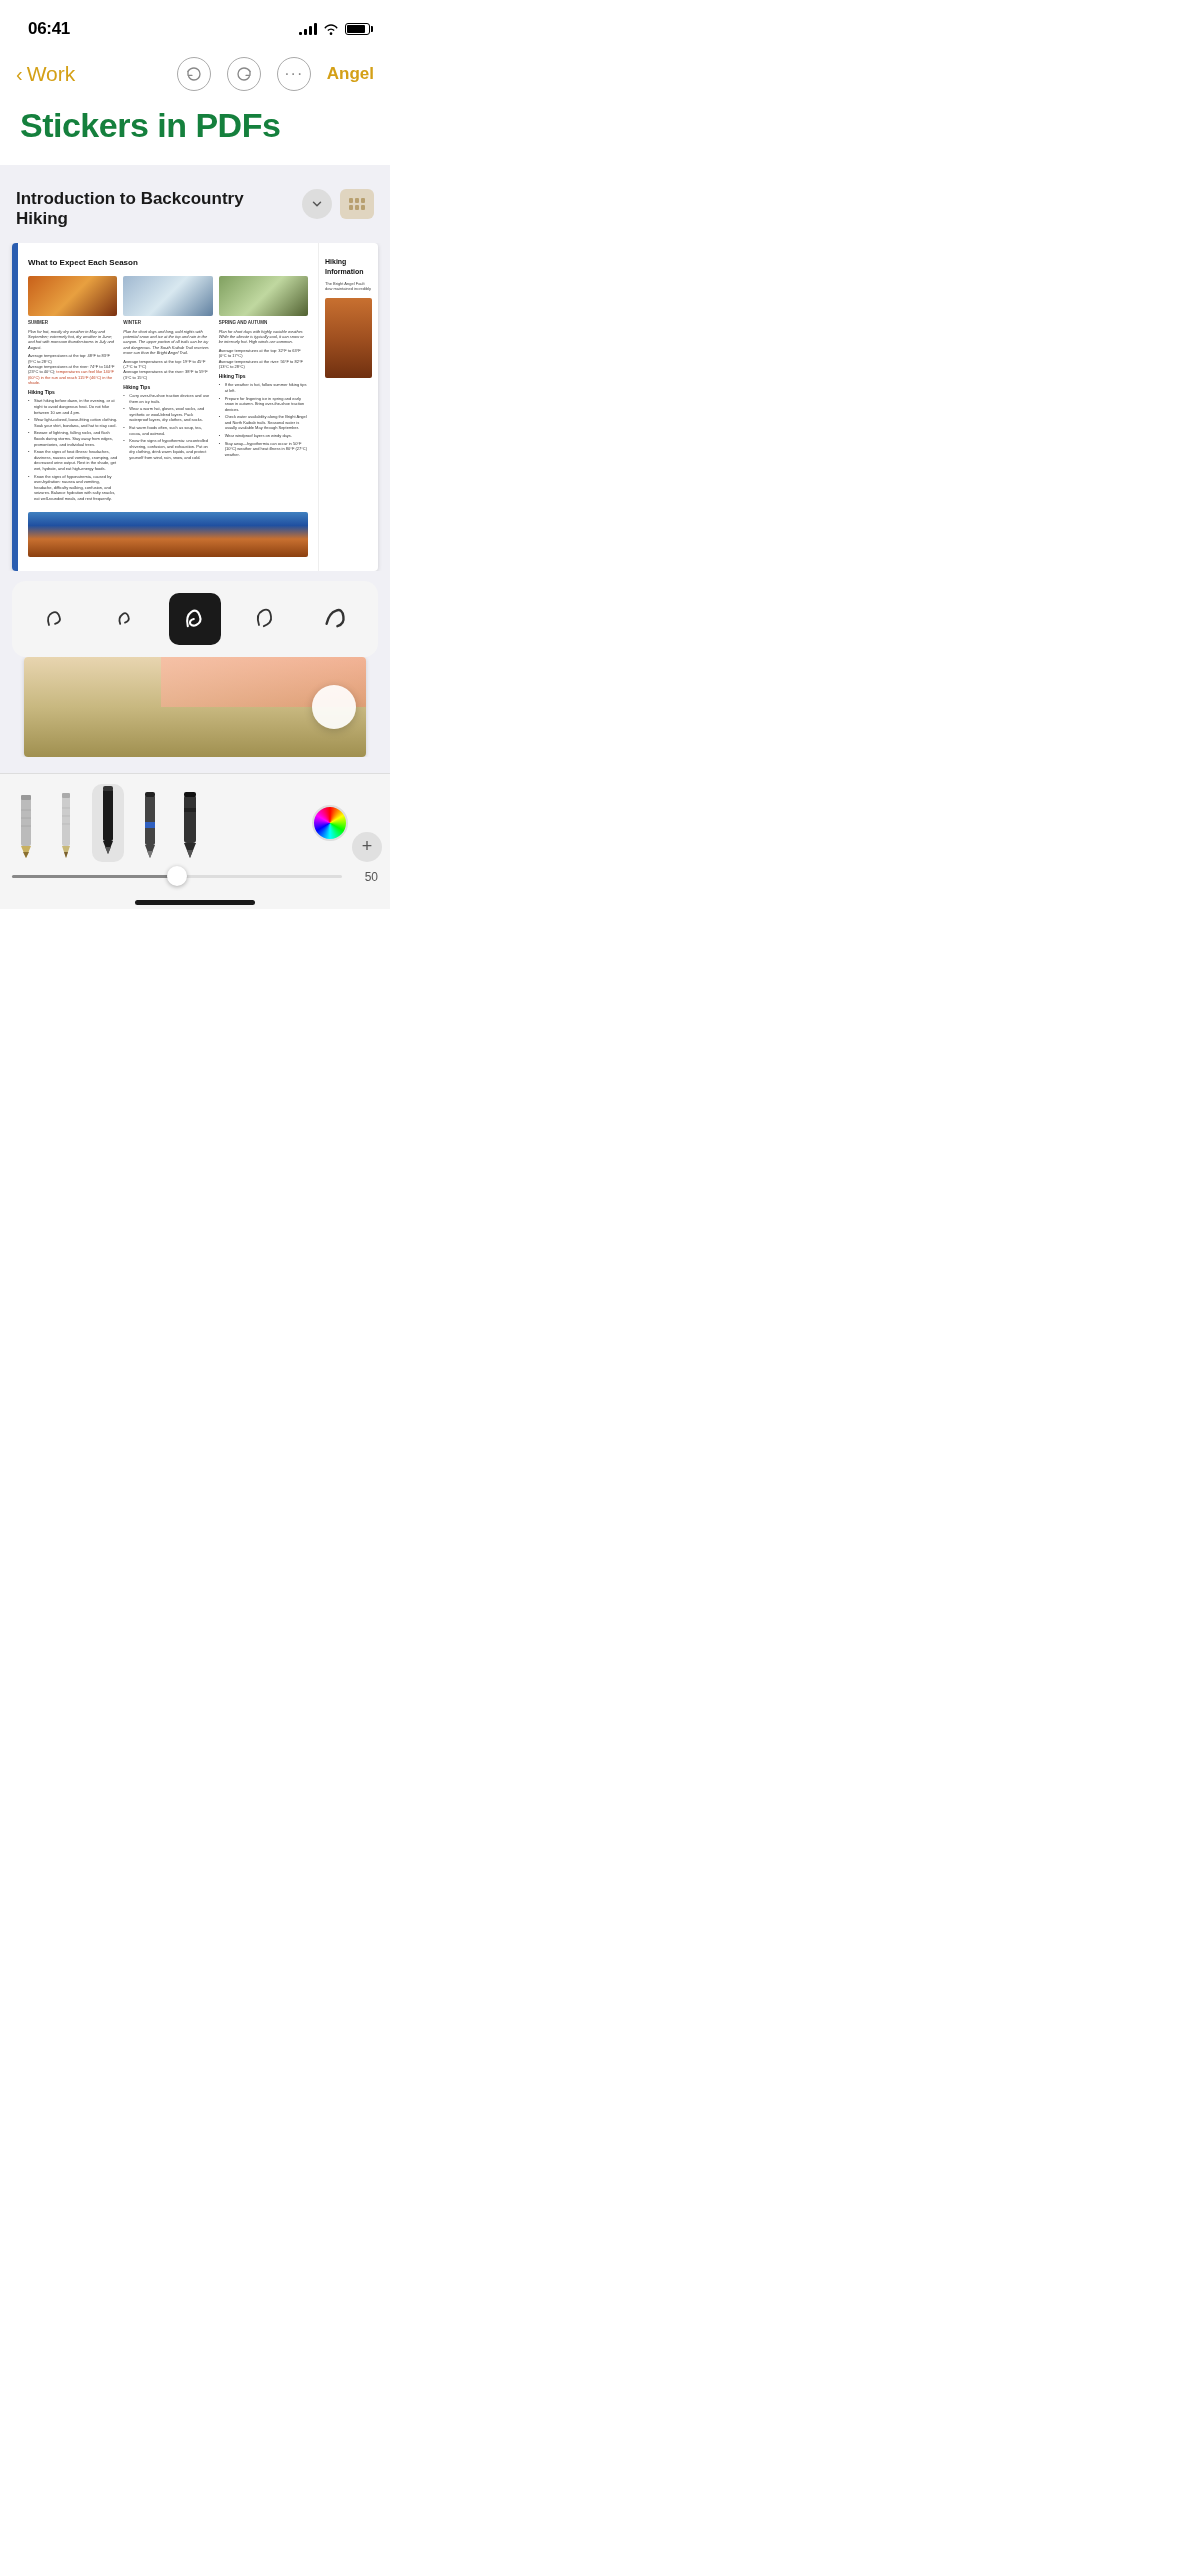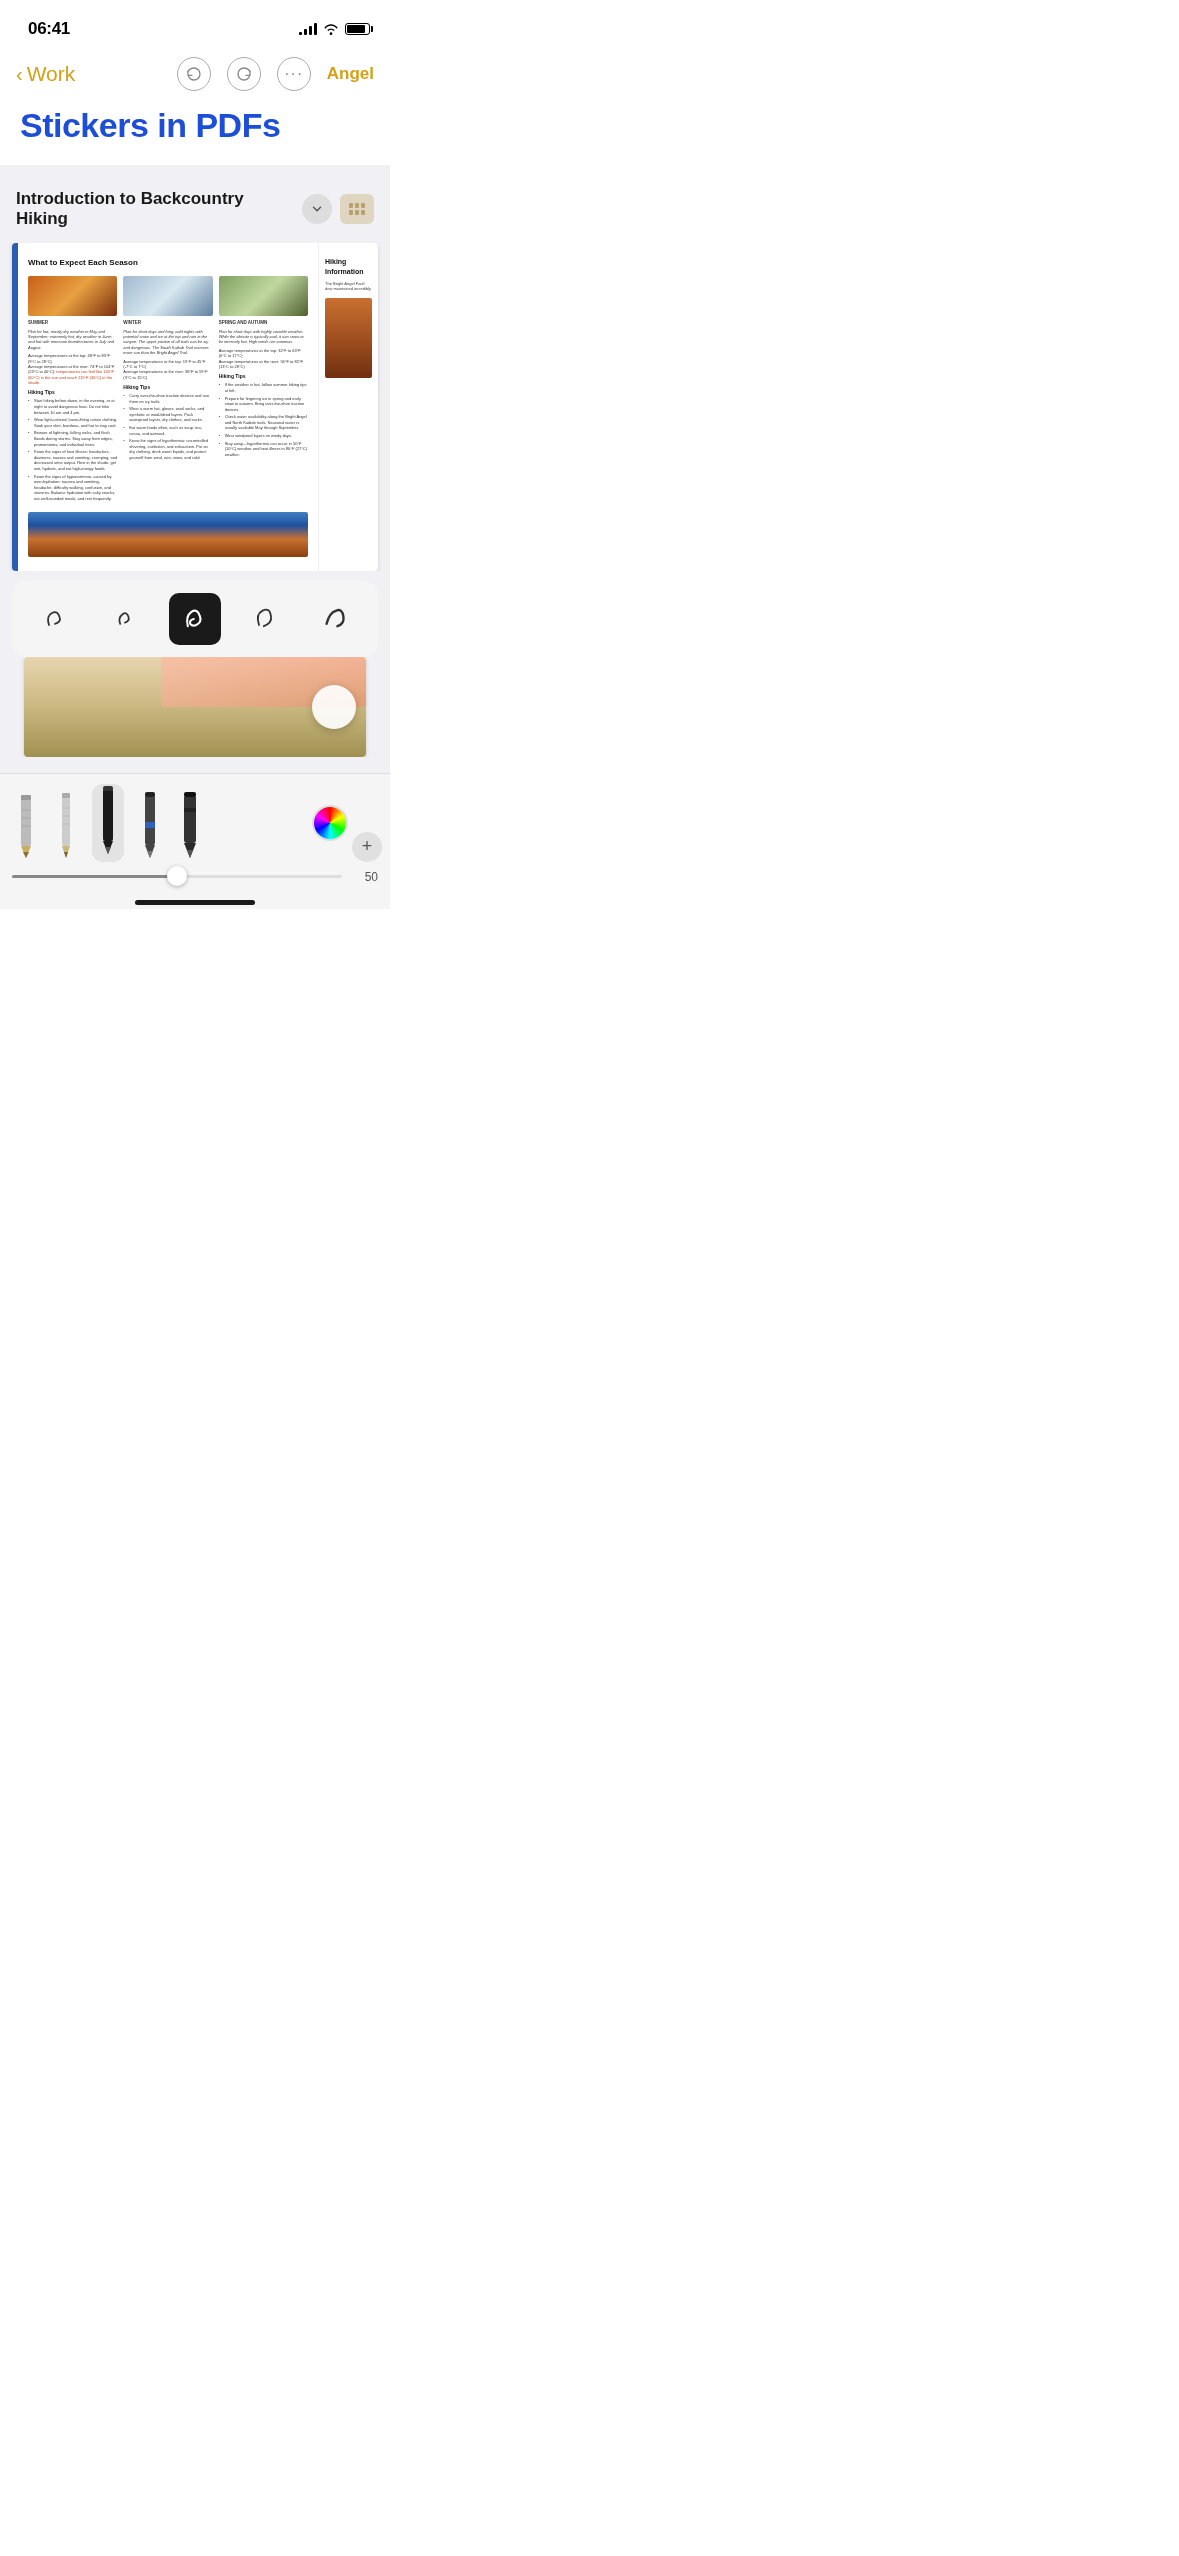--- a/index.html
+++ b/index.html
@@ -125,40 +125,40 @@
       cursor: pointer;
     }
 
     
     .page-title {
       padding: 4px 20px 20px;
     }
     .page-title h1 {
       font-size: 34px;
       font-weight: 700;
-      color: #1d4ed8;
+      color: #15803d;
       letter-spacing: -0.5px;
       line-height: 1.15;
     }
 
     
     .section-divider {
       height: 8px;
       background: #f0f0f5;
     }
 
     
     .document-section {
       background: #f0f0f5;
       padding: 16px 0;
     }
 
     .section-header {
       display: flex;
-      align-items: center;
+      align-items: flex-start;
       justify-content: space-between;
       padding: 0 16px 14px;
     }
     .section-title {
       font-size: 17px;
       font-weight: 700;
       color: #1a1a1a;
       flex: 1;
       padding-right: 10px;
     }

